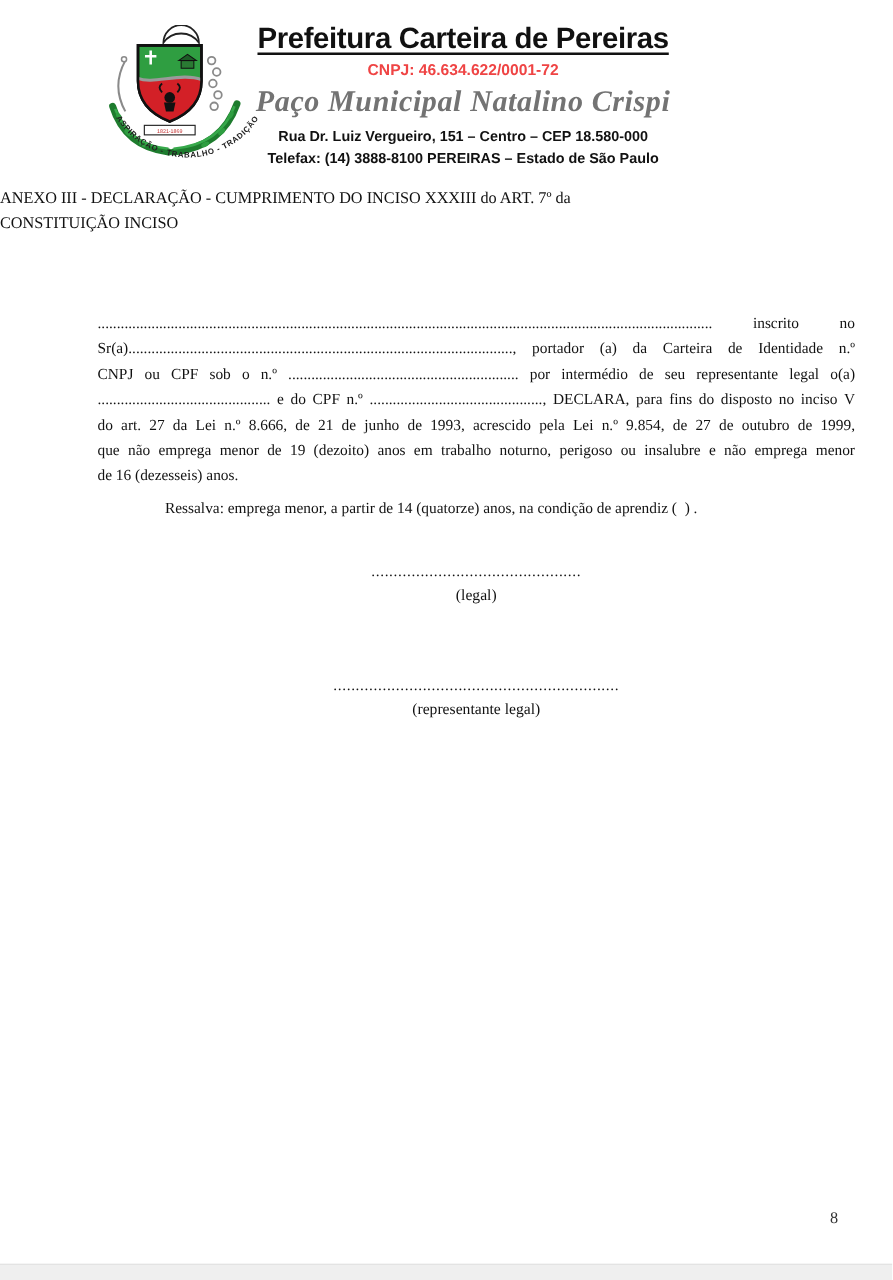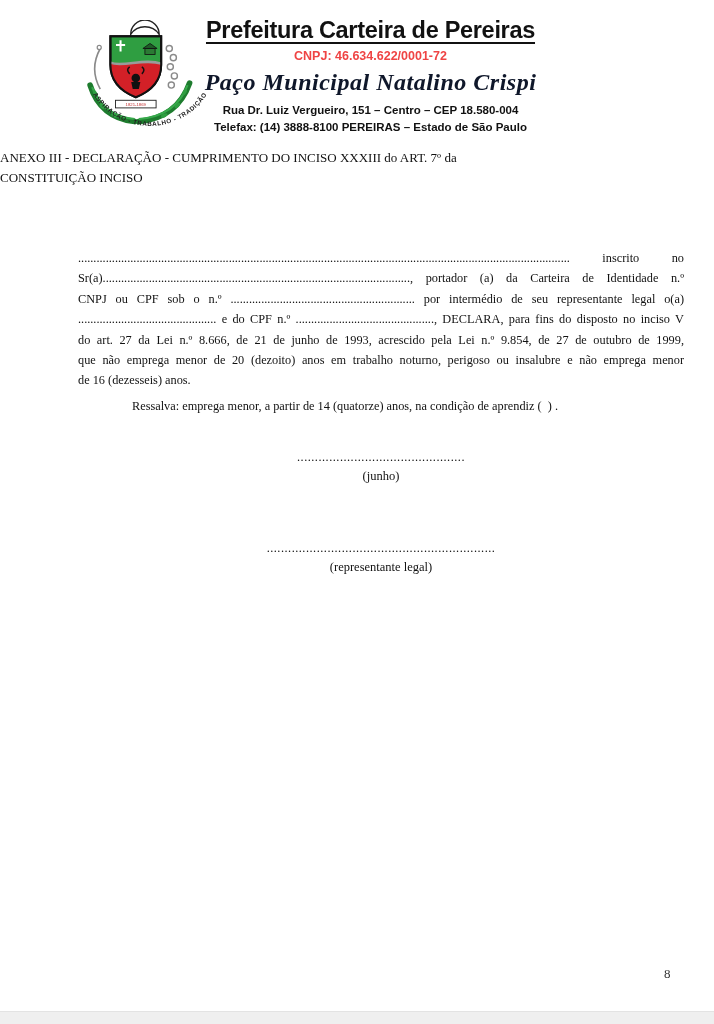--- a/index.html
+++ b/index.html
@@ -14,21 +14,21 @@
     font-family:"Liberation Sans",sans-serif;font-weight:bold;font-size:23.5px;line-height:28px;
     color:#111;text-decoration:underline;text-decoration-thickness:2px;text-underline-offset:4px;
     letter-spacing:-0.3px;
   }
   .cnpj{
     font-family:"Liberation Sans",sans-serif;font-weight:bold;font-size:12.5px;line-height:19px;
     margin-top:3px;color:#ef4444;
   }
   .hall{
     font-family:"Liberation Serif",serif;font-style:italic;font-weight:600;
-    font-size:24px;line-height:30px;color:#0f172a;letter-spacing:0.5px;margin-top:1px;
+    font-size:24px;line-height:30px;color:#737373;letter-spacing:0.5px;margin-top:1px;
   }
   .addr{
     font-family:"Liberation Sans",sans-serif;font-weight:bold;font-size:11.5px;line-height:17px;
     color:#111;
   }
   .addr.first{margin-top:5px;}
   
   .doc-title{
     position:absolute;left:0;right:0;top:148px;text-align:left;
     font-weight:normal;font-size:13px;line-height:20px;color:#111;
@@ -114,44 +114,44 @@
 
     <text font-family="Liberation Sans, sans-serif" font-size="6.2" font-weight="bold" fill="#222" letter-spacing="0.6">
       <textPath href="#mottoArc" startOffset="50%" text-anchor="middle">ASPIRAÇÃO - TRABALHO - TRADIÇÃO</textPath>
     </text>
   </svg>
 
   <div class="header-text">
     <div class="org-title">Prefeitura Carteira de Pereiras</div>
     <div class="cnpj">CNPJ: 46.634.622/0001-72</div>
     <div class="hall">Paço Municipal Natalino Crispi</div>
-    <div class="addr first">Rua Dr. Luiz Vergueiro, 151 – Centro – CEP 18.580-004</div>
+    <div class="addr first">Rua Dr. Luiz Vergueiro, 151 – Centro – CEP 18.580-000</div>
     <div class="addr">Telefax: (14) 3888-8100   PEREIRAS – Estado de São Paulo</div>
   </div>
 
   <div class="doc-title">
     <div>ANEXO III - DECLARAÇÃO - CUMPRIMENTO DO INCISO XXXIII do ART. 7º da</div>
     <div>CONSTITUIÇÃO INCISO</div>
   </div>
 
   <div class="body-text">
     <div class="body-line">................................................................................................................................................................ inscrito no</div>
     <div class="body-line">Sr(a)...................................................................................................., portador (a) da Carteira de Identidade n.º</div>
     <div class="body-line">CNPJ ou CPF sob o n.º ............................................................ por intermédio de seu representante legal o(a)</div>
     <div class="body-line">............................................. e do CPF n.º ............................................., DECLARA, para fins do disposto no inciso V</div>
     <div class="body-line">do art. 27 da Lei n.º 8.666, de 21 de junho de 1993, acrescido pela Lei n.º 9.854, de 27 de outubro de 1999,</div>
-    <div class="body-line">que não emprega menor de 20 (dezoito) anos em trabalho noturno, perigoso ou insalubre e não emprega menor</div>
+    <div class="body-line">que não emprega menor de 19 (dezoito) anos em trabalho noturno, perigoso ou insalubre e não emprega menor</div>
     <div class="body-line last">de 16 (dezesseis) anos.</div>
   </div>
 
   <div class="ressalva">Ressalva: emprega menor, a partir de 14 (quatorze) anos, na condição de aprendiz (&nbsp;&nbsp;) .</div>
 
   <div class="sig sig-date">
     <div class="dots">...............................................</div>
-    <div class="sig-label">(junho)</div>
+    <div class="sig-label">(legal)</div>
   </div>
 
   <div class="sig sig-rep">
     <div class="dots">................................................................</div>
     <div class="sig-label">(representante legal)</div>
   </div>
 
   <div class="page-number">8</div>
 
   <div class="bottom-strip"></div>

